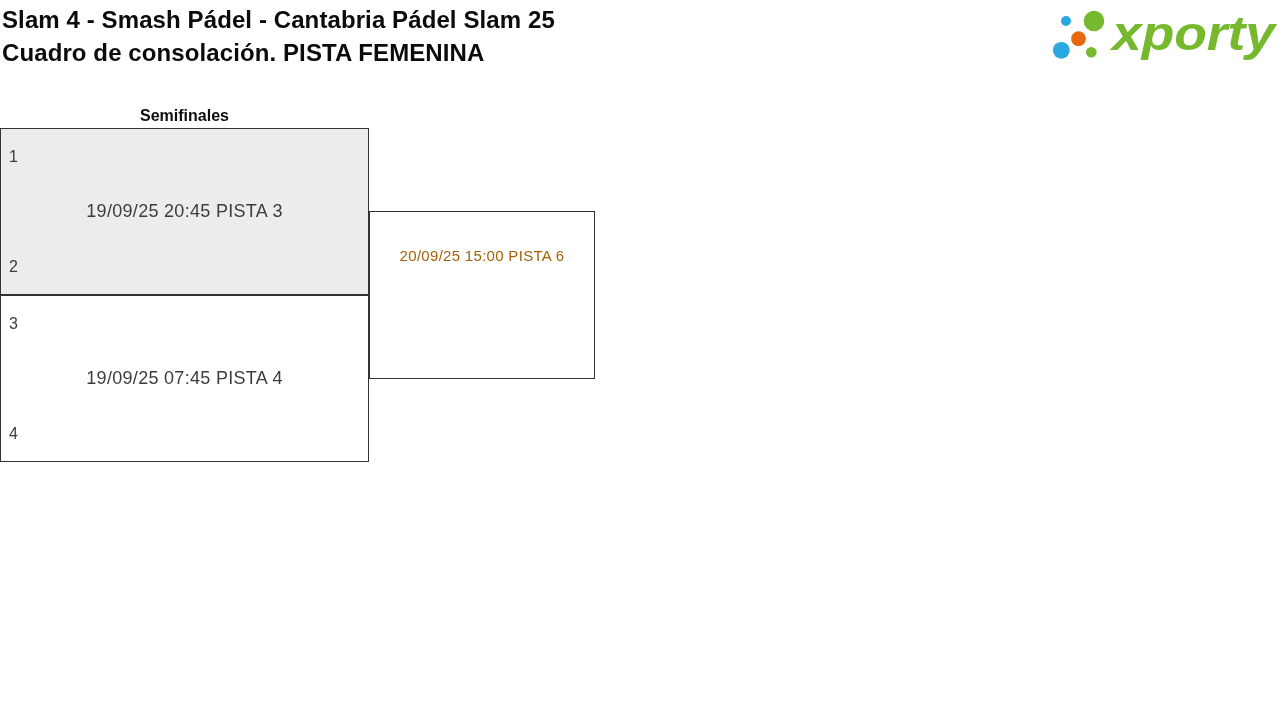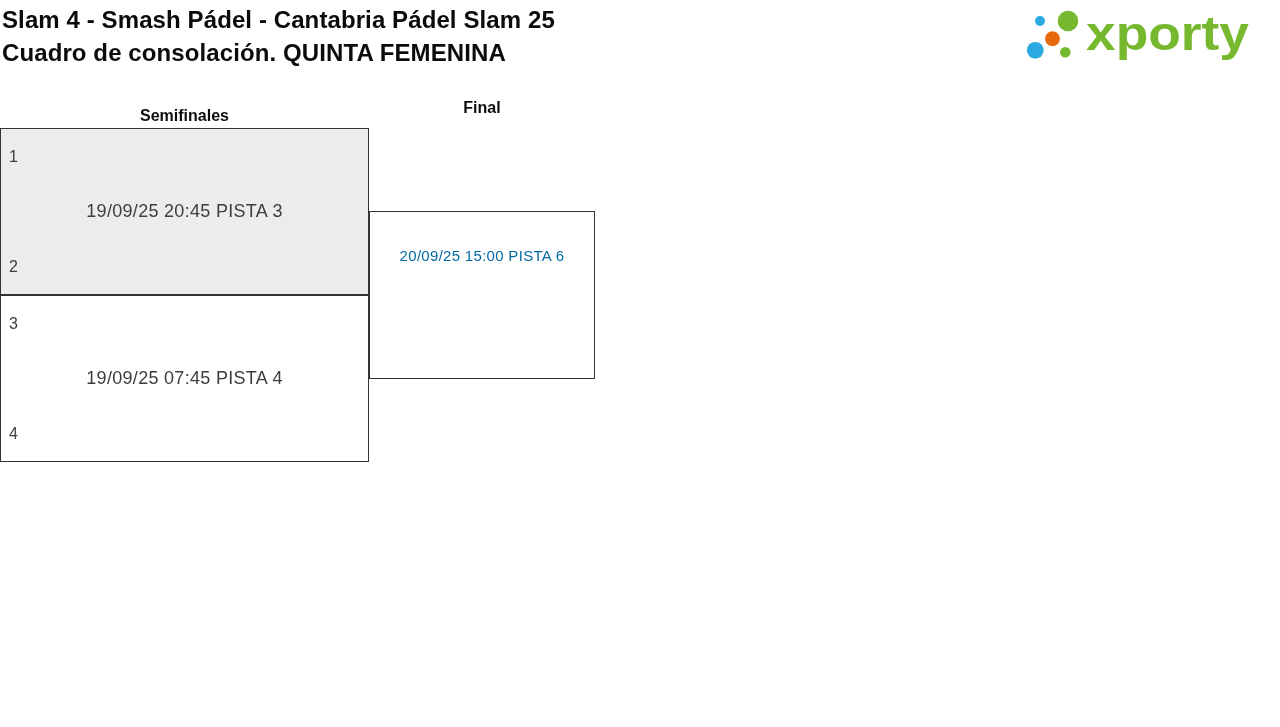--- a/index.html
+++ b/index.html
@@ -5,66 +5,65 @@
   * { margin: 0; padding: 0; box-sizing: border-box; }
   html, body { width: 1280px; height: 727px; background: #ffffff; overflow: hidden; }
   body { font-family: "Liberation Sans", sans-serif; }
   .page { position: relative; width: 1280px; height: 727px; background: #ffffff; }
 
   
   .title-block { position: absolute; left: 2px; top: 3px; color: #0b0b0b; }
   .title-line { font-size: 24px; line-height: 33px; font-weight: 700; letter-spacing: 0.1px; white-space: nowrap; }
 
   
-  .logo { position: absolute; left: 1022px; top: 0px; width: 232px; height: 72px; cursor: pointer; }
+  .logo { position: absolute; left: 1048px; top: 0px; width: 232px; height: 72px; cursor: pointer; font-style: italic; }
 
   
   .round-header { position: absolute; top: 97px; height: 21px; font-size: 16px; line-height: 21px;
                   font-weight: 600; color: #0d0d0d; text-align: center; white-space: nowrap; }
   .rh-semis { left: 0px; width: 369px; margin-top: 8px; }
   .rh-final { left: 369px; width: 226px; }
 
   
   .match { position: absolute; border: 1px solid #333333; background: #ffffff; }
   .match.highlighted { background: #ececec; }
   .semi { left: 0px; width: 369px; height: 167px; display: flex; flex-direction: column; }
   .semi-1 { top: 128px; }
   .semi-2 { top: 295px; }
   .final-box { left: 369px; top: 211px; width: 226px; height: 168px; }
 
   .slot { flex: 1; display: flex; align-items: center; padding-left: 8px; }
   .seed { font-size: 16px; color: #3d3d3d; }
   .match-info { flex: 1; display: flex; align-items: center; justify-content: center;
                 font-size: 18px; color: #3d3d3d; letter-spacing: 0.3px; white-space: nowrap; }
   .final-info { position: absolute; top: 43px; left: 0; width: 100%; transform: translateY(-50%);
-                text-align: center; font-size: 15px; color: #0369a1; letter-spacing: 0.3px; white-space: nowrap; }
+                text-align: center; font-size: 15px; color: #a16207; letter-spacing: 0.3px; white-space: nowrap; }
 </style>
 </head>
 <body>
 
 <div class="page">
 
   <div class="title-block">
     <div class="title-line">Slam 4 - Smash Pádel - Cantabria Pádel Slam 25</div>
-    <div class="title-line">Cuadro de consolación. QUINTA FEMENINA</div>
+    <div class="title-line">Cuadro de consolación. PISTA FEMENINA</div>
   </div>
 
   <div class="logo">
     <svg width="232" height="72" viewBox="0 0 232 72" xmlns="http://www.w3.org/2000/svg">
       <circle cx="18" cy="21" r="5" fill="#2aa9e0"></circle>
       <circle cx="46" cy="21" r="10.3" fill="#76b82e"></circle>
       <circle cx="30.5" cy="38.7" r="7.4" fill="#e8690b"></circle>
       <circle cx="13.3" cy="50.3" r="8.4" fill="#2aa9e0"></circle>
       <circle cx="43.3" cy="52.3" r="5.3" fill="#76b82e"></circle>
       <text x="64" y="50" font-family="Liberation Sans, sans-serif" font-size="48" font-weight="bold" textLength="163" lengthAdjust="spacingAndGlyphs" fill="#76b82e">xporty</text>
     </svg>
   </div>
 
   <div class="round-header rh-semis">Semifinales</div>
-  <div class="round-header rh-final">Final</div>
 
   <div class="match semi semi-1 highlighted">
     <div class="slot">
       <span class="seed">1</span>
     </div>
     <div class="match-info">19/09/25 20:45 PISTA 3</div>
     <div class="slot">
       <span class="seed">2</span>
     </div>
   </div>

